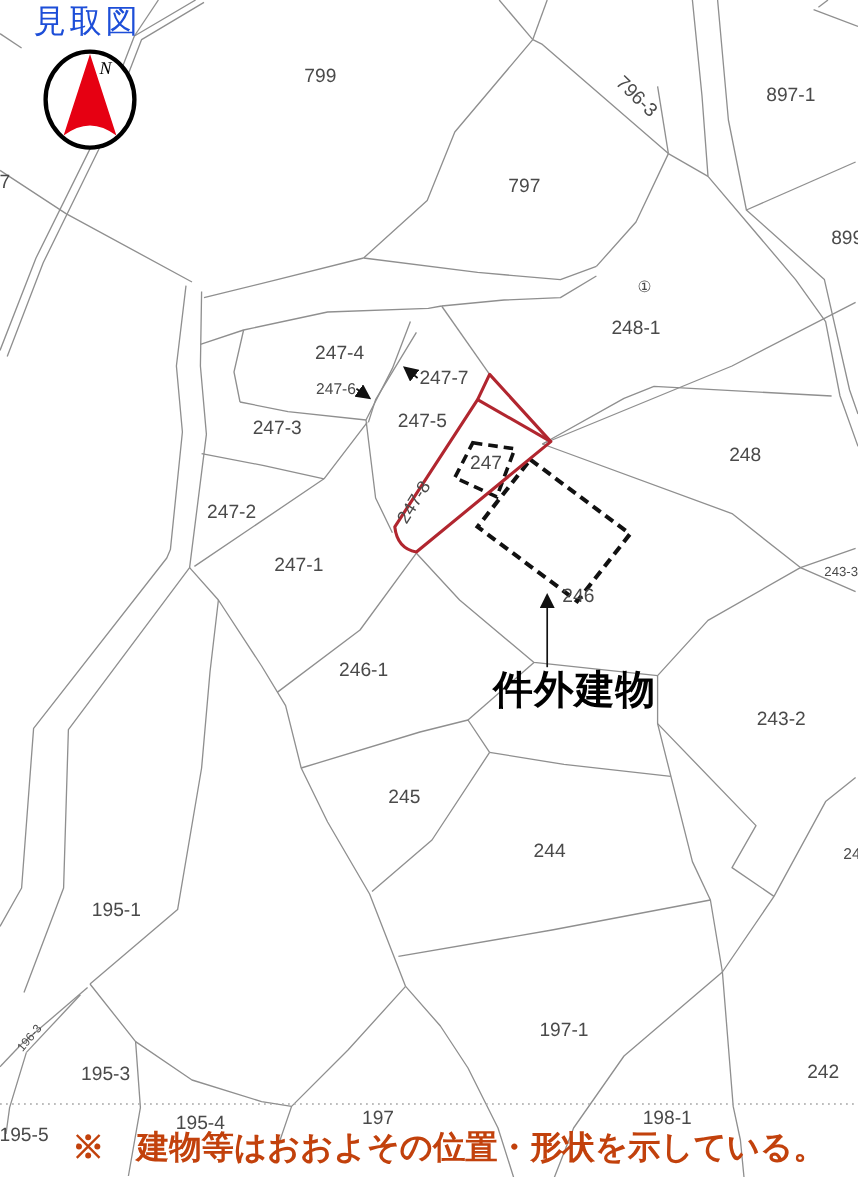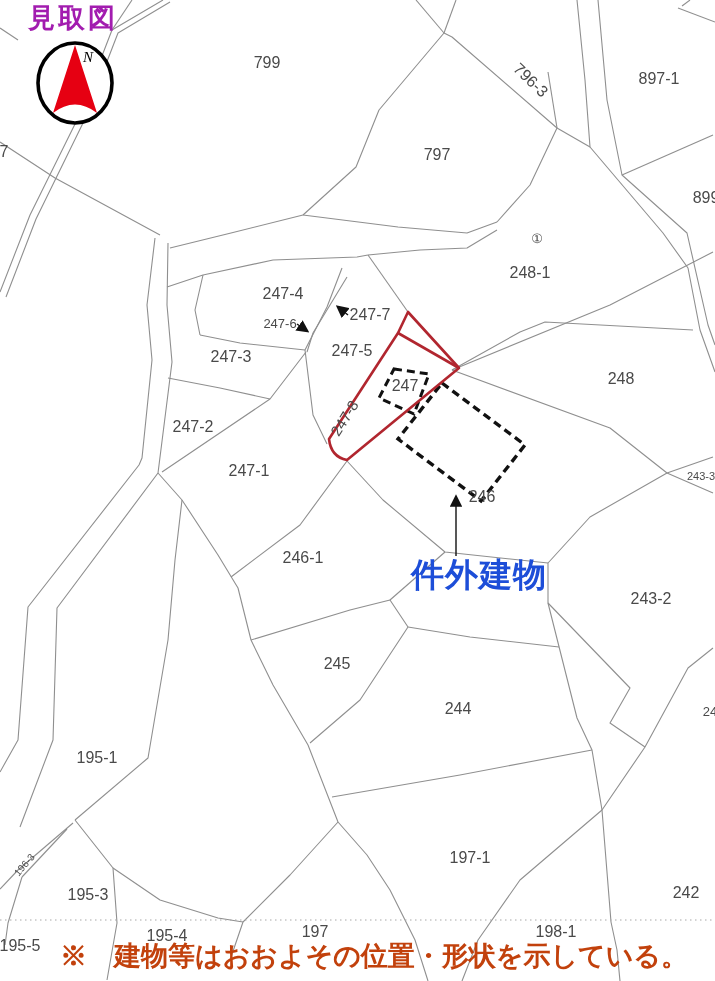--- a/index.html
+++ b/index.html
@@ -1,21 +1,21 @@
 <!DOCTYPE html>
 <html><head>
 <meta charset="utf-8">
 <style>
   html,body{margin:0;padding:0;background:#ffffff;}
   #stage{position:relative;width:715px;height:981px;background:#ffffff;overflow:hidden;
          font-family:"Liberation Sans",sans-serif;}
   #map-svg{position:absolute;left:0;top:0;}
   .hud{position:absolute;color:#111;white-space:nowrap;}
-  #title{left:28px;top:0px;font-size:27px;font-weight:bold;letter-spacing:3px;color:#a21caf;text-align:right;}
-  #annotation-label{left:411px;top:553px;font-size:33px;font-weight:bold;color:#1d4ed8;letter-spacing:1px;}
+  #title{left:28px;top:0px;font-size:27px;font-weight:normal;letter-spacing:3px;color:#1d4ed8;text-align:right;}
+  #annotation-label{left:411px;top:553px;font-size:33px;font-weight:bold;color:#000000;letter-spacing:1px;}
   #bottom-note{left:60px;top:938px;font-size:27px;font-weight:bold;
                font-family:"DejaVu Serif","Liberation Serif",serif;color:#c2410c;}
 </style>
 </head>
 <body>
 
 <div id="stage">
   <svg id="map-svg" width="715" height="981" viewBox="0 0 715 981">
     <defs>
       <marker id="ah" markerWidth="9" markerHeight="9" refX="7" refY="4.5" orient="auto">

